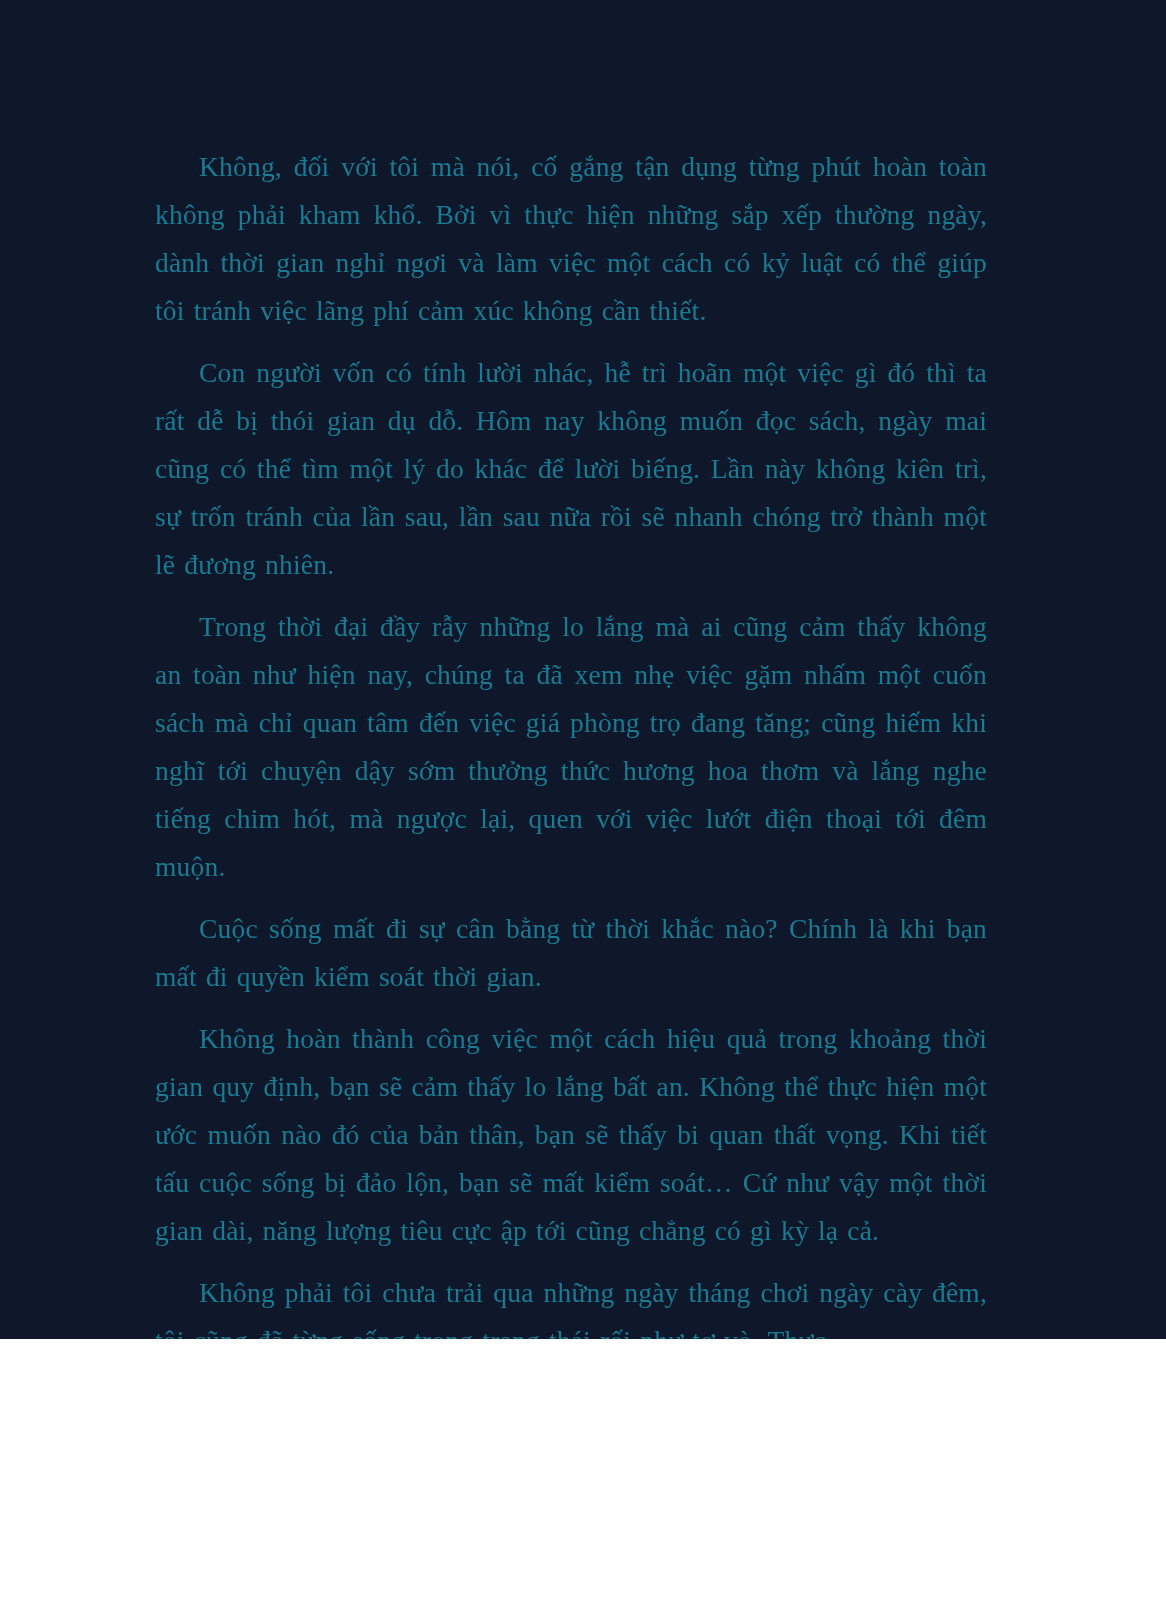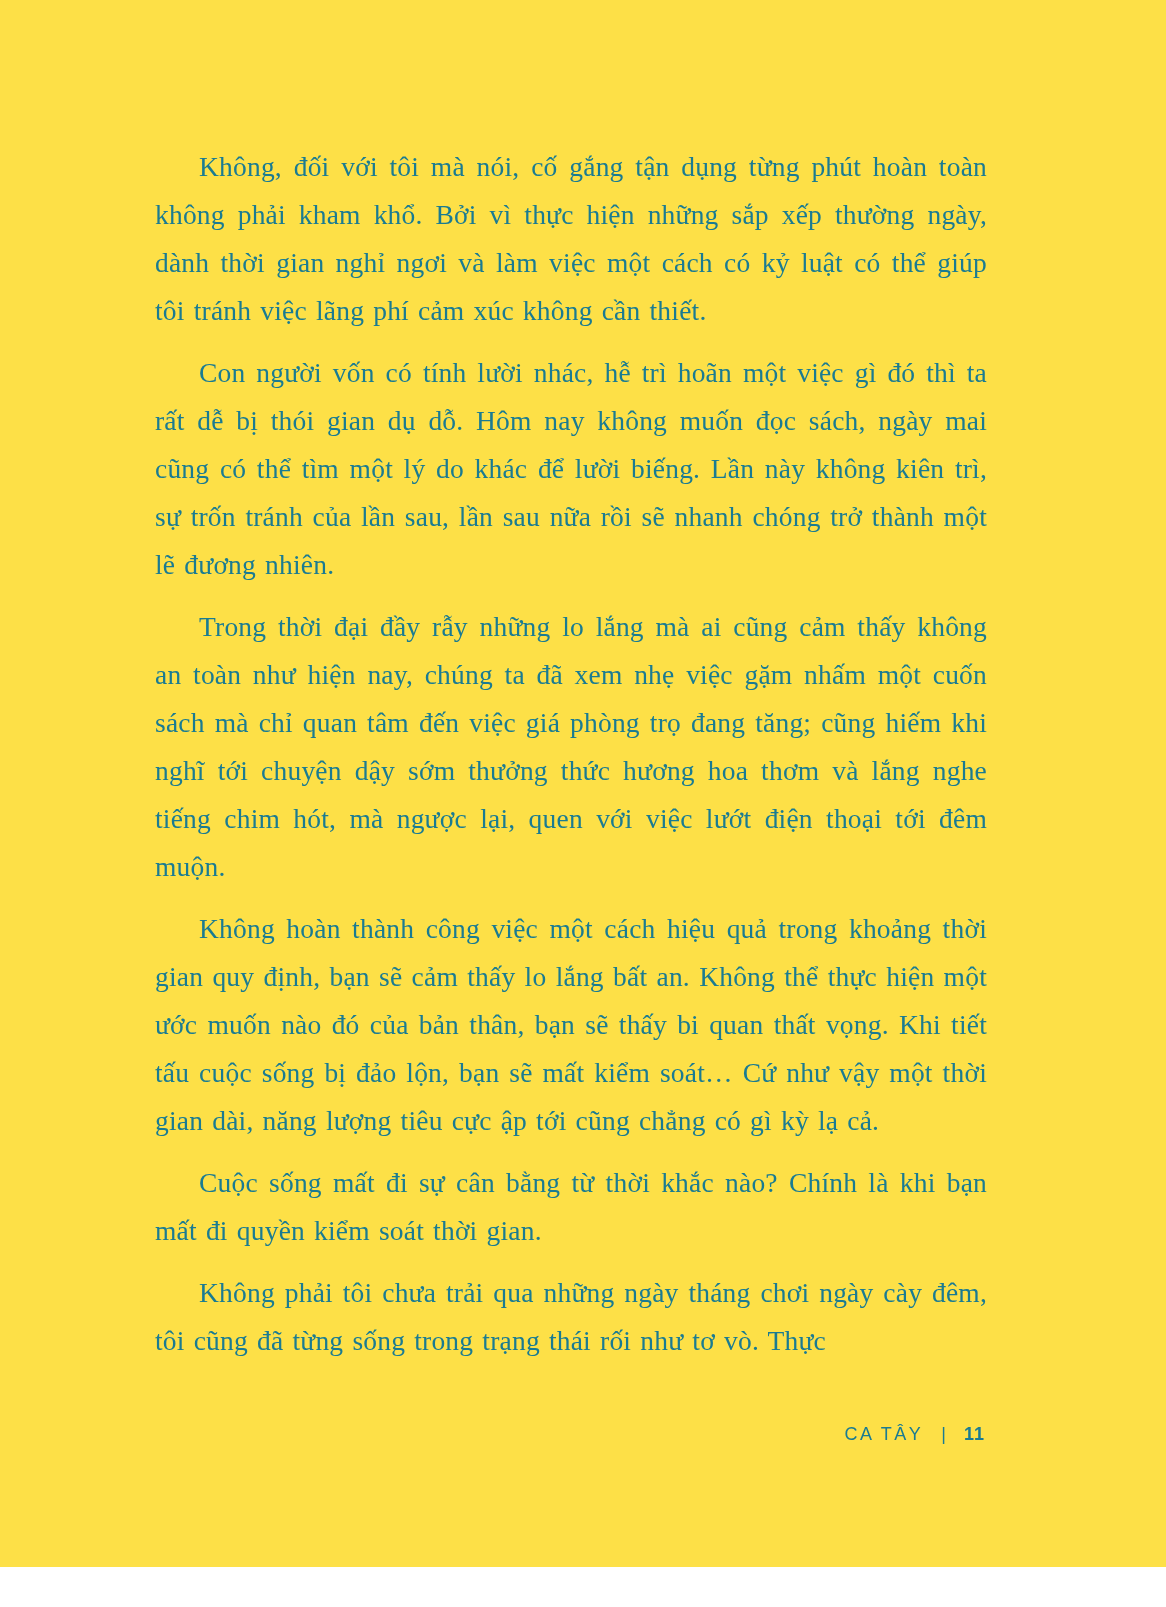--- a/index.html
+++ b/index.html
@@ -3,22 +3,22 @@
 <meta charset="utf-8">
 <style>
   html, body {
     margin: 0;
     padding: 0;
     background: #ffffff;
   }
   .page {
     position: relative;
     width: 1166px;
-    height: 1567px;
-    background: #fde047;
+    height: 1339px;
+    background: #0f172a;
     box-sizing: border-box;
     font-family: "Liberation Serif", "DejaVu Serif", serif;
     color: #1a7b92;
     overflow: hidden;
     padding-left: 36px;
   }
   .content {
     position: absolute;
     top: 143px;
     left: 155px;
@@ -60,22 +60,22 @@
 </style>
 </head>
 <body>
 
 <div class="page">
 
   <main class="content">
     <p>Không, đối với tôi mà nói, cố gắng tận dụng từng phút hoàn toàn không phải kham khổ. Bởi vì thực hiện những sắp xếp thường ngày, dành thời gian nghỉ ngơi và làm việc một cách có kỷ luật có thể giúp tôi tránh việc lãng phí cảm xúc không cần thiết.</p>
     <p>Con người vốn có tính lười nhác, hễ trì hoãn một việc gì đó thì ta rất dễ bị thói gian dụ dỗ. Hôm nay không muốn đọc sách, ngày mai cũng có thể tìm một lý do khác để lười biếng. Lần này không kiên trì, sự trốn tránh của lần sau, lần sau nữa rồi sẽ nhanh chóng trở thành một lẽ đương nhiên.</p>
     <p>Trong thời đại đầy rẫy những lo lắng mà ai cũng cảm thấy không an toàn như hiện nay, chúng ta đã xem nhẹ việc gặm nhấm một cuốn sách mà chỉ quan tâm đến việc giá phòng trọ đang tăng; cũng hiếm khi nghĩ tới chuyện dậy sớm thưởng thức hương hoa thơm và lắng nghe tiếng chim hót, mà ngược lại, quen với việc lướt điện thoại tới đêm muộn.</p>
+    <p>Cuộc sống mất đi sự cân bằng từ thời khắc nào? Chính là khi bạn mất đi quyền kiểm soát thời gian.</p>
     <p>Không hoàn thành công việc một cách hiệu quả trong khoảng thời gian quy định, bạn sẽ cảm thấy lo lắng bất an. Không thể thực hiện một ước muốn nào đó của bản thân, bạn sẽ thấy bi quan thất vọng. Khi tiết tấu cuộc sống bị đảo lộn, bạn sẽ mất kiểm soát… Cứ như vậy một thời gian dài, năng lượng tiêu cực ập tới cũng chẳng có gì kỳ lạ cả.</p>
-    <p>Cuộc sống mất đi sự cân bằng từ thời khắc nào? Chính là khi bạn mất đi quyền kiểm soát thời gian.</p>
     <p>Không phải tôi chưa trải qua những ngày tháng chơi ngày cày đêm, tôi cũng đã từng sống trong trạng thái rối như tơ vò. Thực</p>
   </main>
 
   <footer class="footer">
     <span class="title">CA TÂY</span>
     <span class="sep">|</span>
     <span class="num">11</span>
   </footer>
 
 </div>

